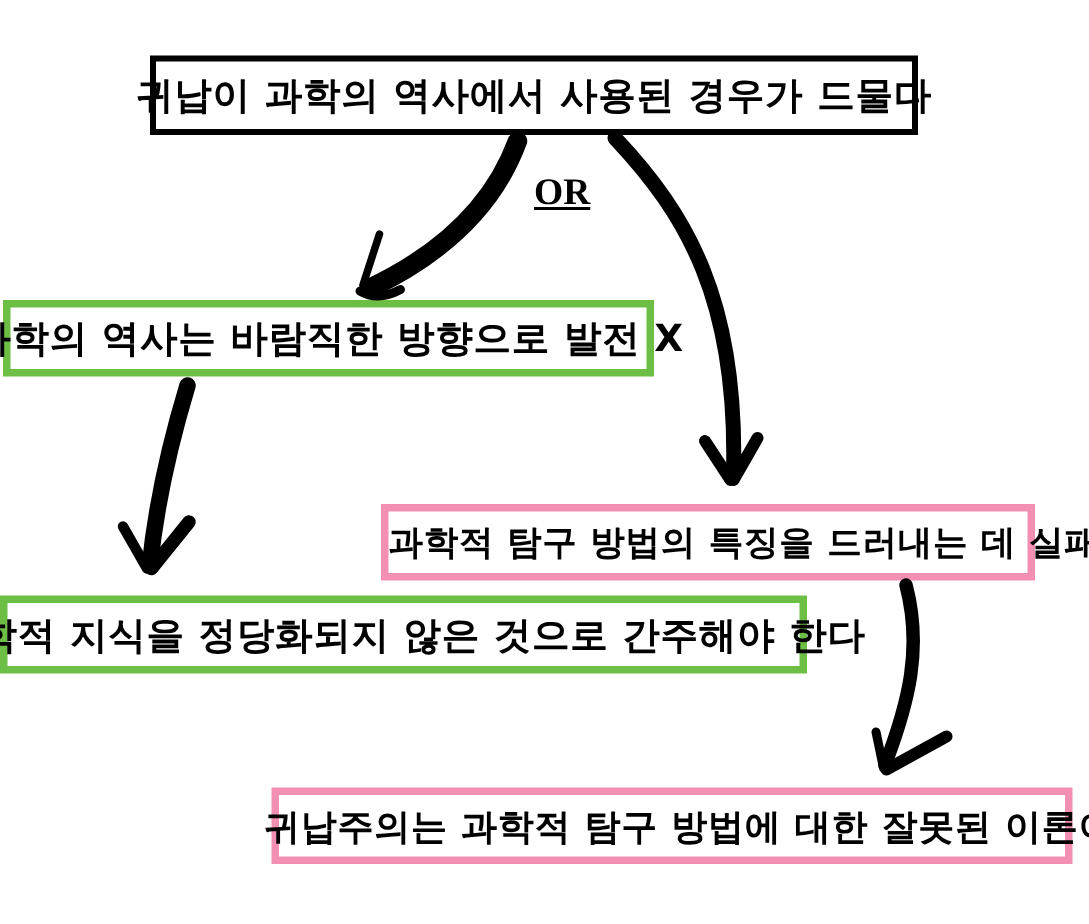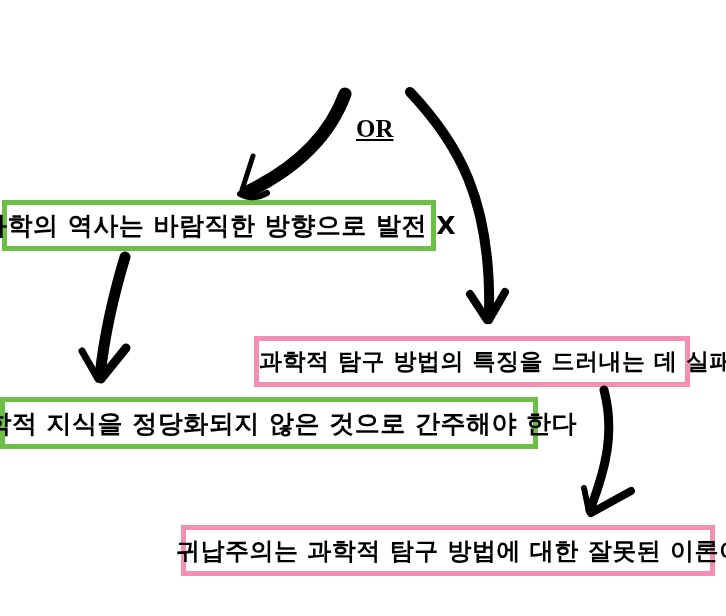--- a/index.html
+++ b/index.html
@@ -60,20 +60,23 @@
     fill: none;
     stroke: var(--ink);
     stroke-linecap: round;
   }
 </style>
 </head>
 <body>
 
 <div class="canvas">
 
+  <div class="node node-black box-premise">
+    <span>귀납이 과학의 역사에서 사용된 경우가 드물다</span>
+  </div>
 
   <span class="or-label">OR</span>
 
   <div class="node node-green box-history-no-progress">
     <span>과학의 역사는 바람직한 방향으로 발전 X</span>
   </div>
 
   <div class="node node-pink box-method-fail">
     <span>과학적 탐구 방법의 특징을 드러내는 데 실패</span>
   </div>

